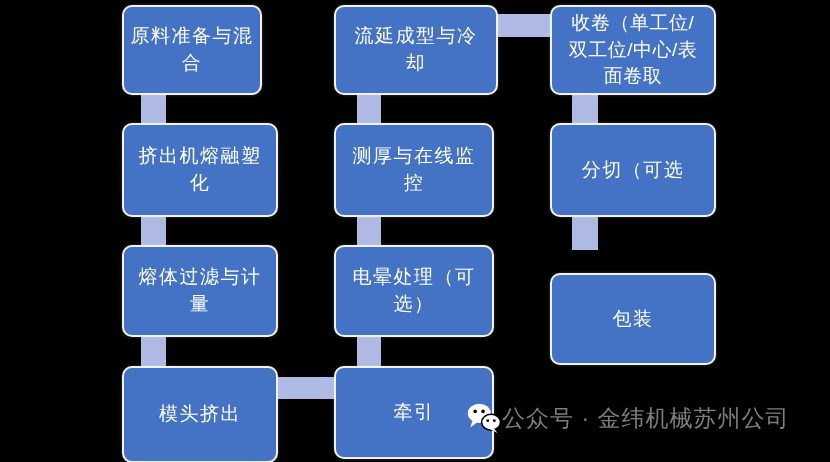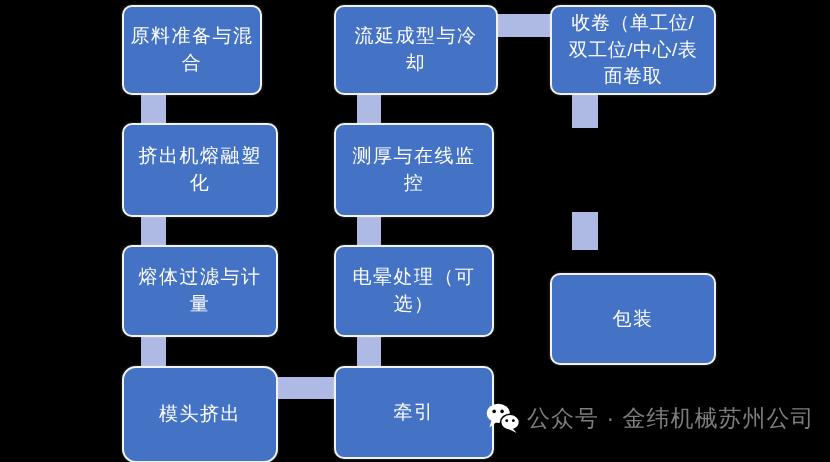--- a/index.html
+++ b/index.html
@@ -34,22 +34,22 @@
     z-index:2;
     box-shadow:0 0 3px rgba(255,255,255,0.25);
   }
   .conn{
     position:absolute;
     background:var(--conn);
     z-index:1;
   }
   .watermark{
     position:absolute;
-    left:486px;top:402px;
-    display:flex;align-items:center;gap:7px;
+    left:467px;top:402px;
+    display:flex;align-items:center;gap:1px;
     z-index:3;
   }
   .wm-text{
     color:var(--wm-text);
     font-size:23px;
     letter-spacing:1px;
     white-space:nowrap;
   }
 </style>
 </head>
@@ -70,33 +70,34 @@
 
   <div class="conn" style="left:488px;top:14px;width:66px;height:23px;"></div>
   <div class="conn" style="left:274px;top:377px;width:64px;height:22px;"></div>
 
   <div class="node" style="left:122px;top:5px;width:140px;height:90px;">原料准备与混
 合</div>
   <div class="node" style="left:122px;top:123px;width:156px;height:94px;">挤出机熔融塑
 化</div>
   <div class="node" style="left:122px;top:245px;width:156px;height:92px;">熔体过滤与计
 量</div>
-  <div class="node" style="left:122px;top:366px;width:156px;height:97px;border-radius:14px;">模头挤出</div>
+  <div class="node" style="left:122px;top:366px;width:156px;height:97px;">模头挤出</div>
 
   <div class="node" style="left:334px;top:5px;width:164px;height:90px;">流延成型与冷
 却</div>
   <div class="node" style="left:334px;top:245px;width:160px;height:92px;">电晕处理（可
 选）</div>
   <div class="node" style="left:334px;top:123px;width:160px;height:94px;">测厚与在线监
 控</div>
   <div class="node" style="left:334px;top:366px;width:160px;height:93px;">牵引</div>
 
   <div class="node" style="left:550px;top:5px;width:166px;height:90px;letter-spacing:0.5px;">收卷（单工位/
 双工位/中心/表
 面卷取</div>
+  <div class="node" style="left:550px;top:123px;width:166px;height:94px;">分切（可选</div>
   <div class="node" style="left:550px;top:245px;width:166px;height:92px;margin-top:28px;">包装</div>
 
   <div class="watermark">
     <span style="display:inline-flex;">
       <svg width="34" height="32" viewBox="0 0 36 34" aria-hidden="true">
 
         <ellipse cx="13" cy="12" rx="12.2" ry="10.2" fill="#FFFFFF"></ellipse>
         <polygon points="6,19 3.5,27 13,20" fill="#FFFFFF"></polygon>
         <circle cx="8.6" cy="10" r="1.9" fill="#000000"></circle>
         <circle cx="17" cy="10" r="1.9" fill="#000000"></circle>

